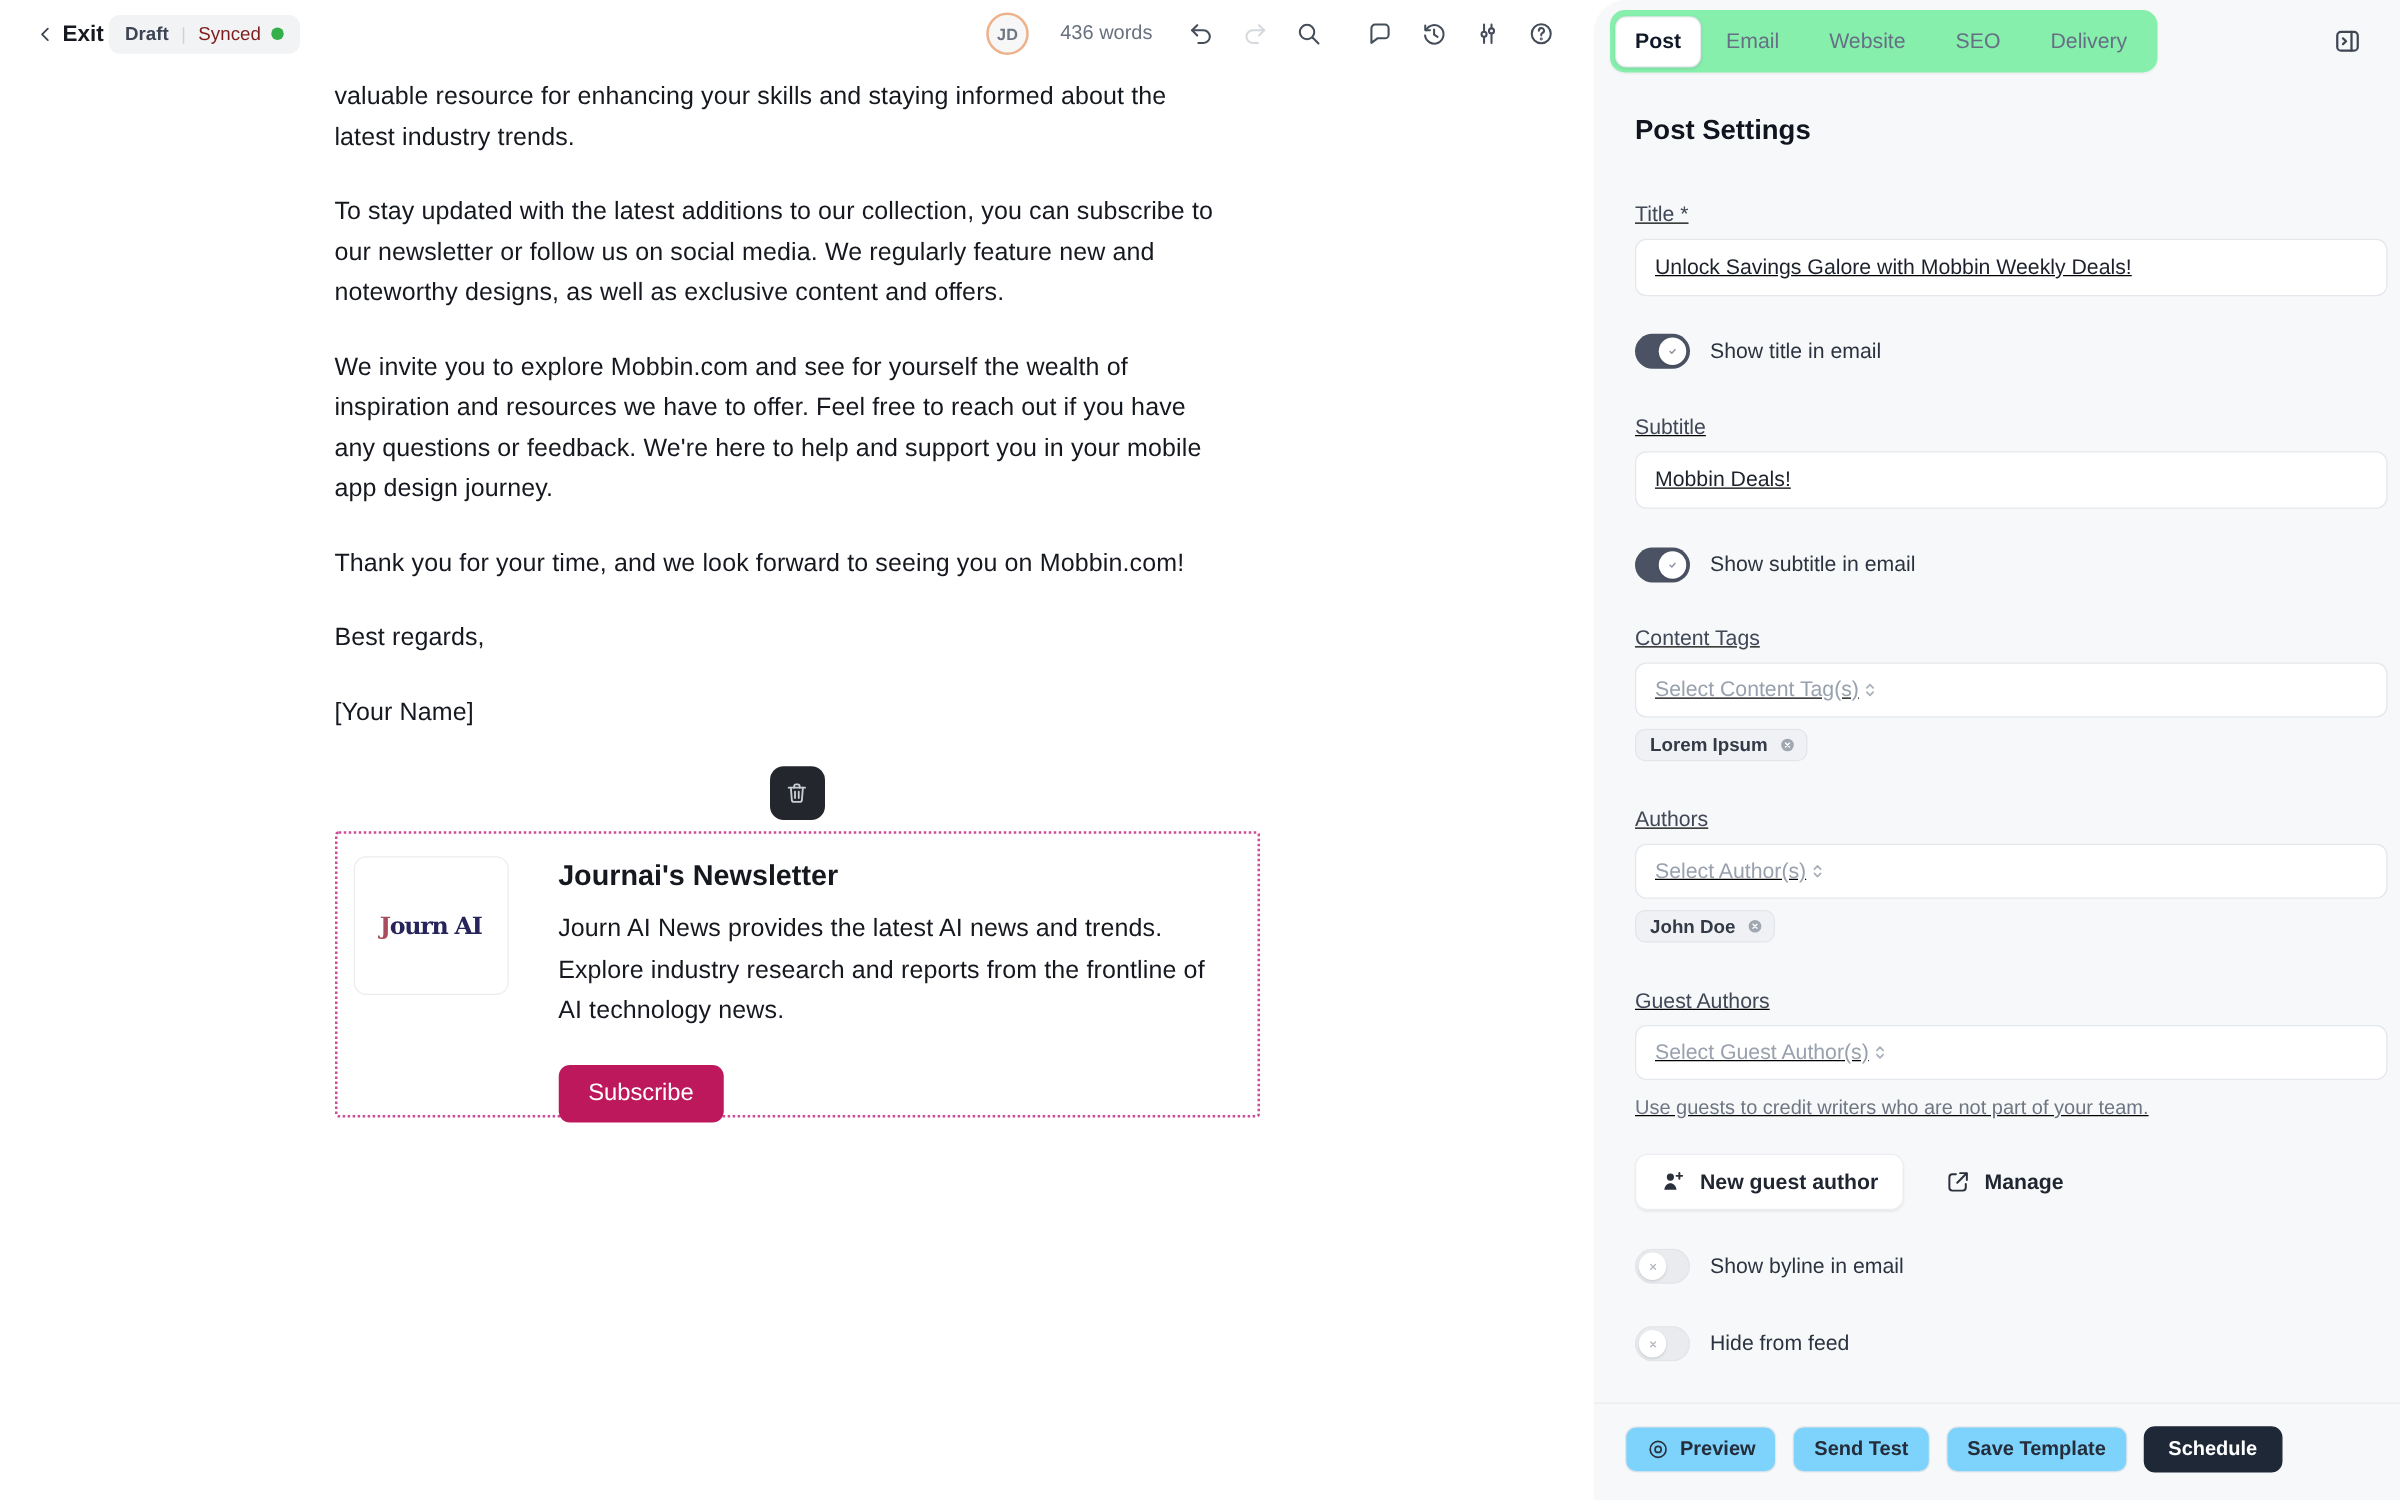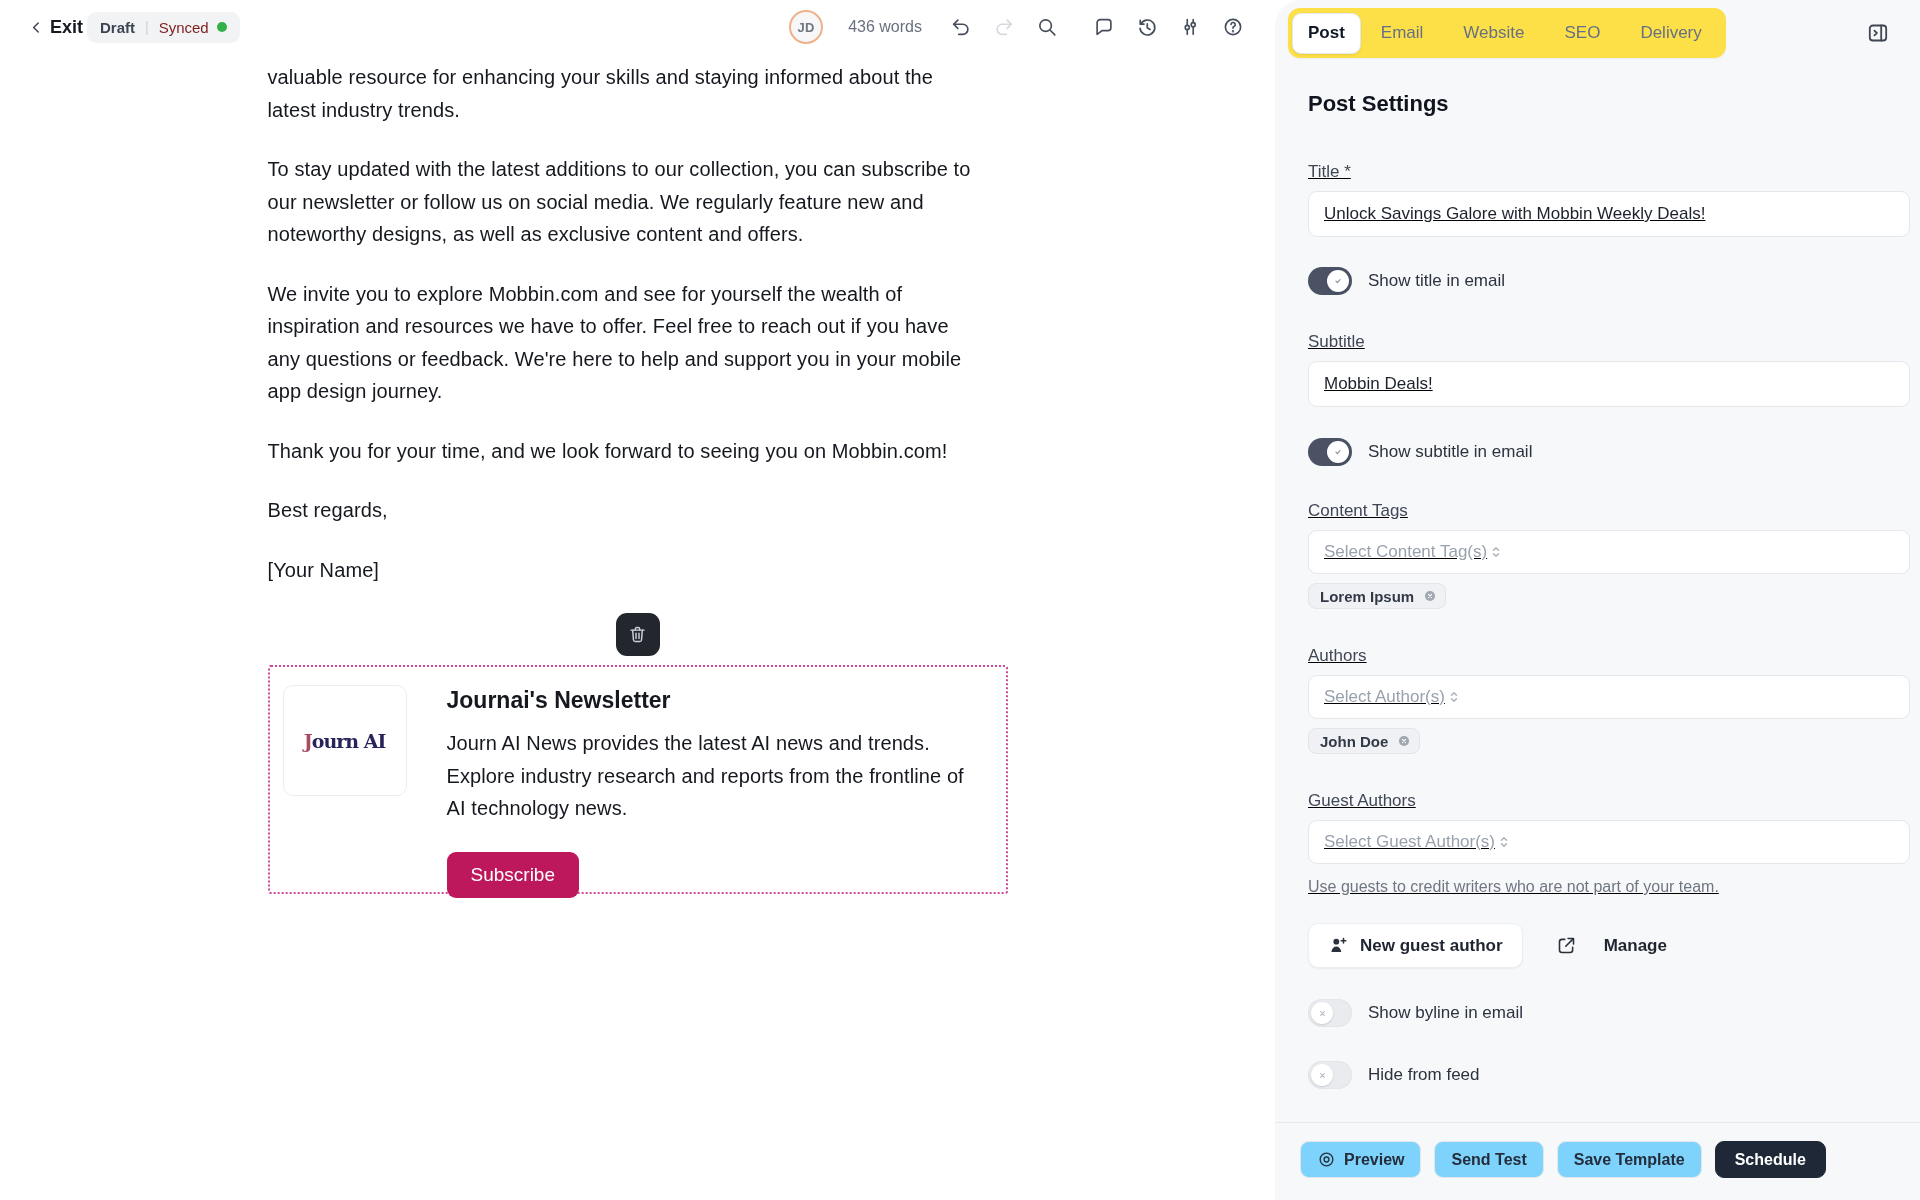--- a/index.html
+++ b/index.html
@@ -41,21 +41,21 @@
   .logo-text { font-family:"DejaVu Serif", serif; font-size:19px; font-weight:700; color:#26245a; letter-spacing:-1px; white-space:nowrap; }
   .logo-text .logo-j { color:#a84c5f; }
   .card-content { padding-top:2px; }
   .card-title { font-size:23px; font-weight:700; color:#15181e; margin:0 0 13px; }
   .card-desc { font-size:20px; line-height:29.5px; color:#1b202a; width:548px; margin:0 0 21px; }
   .subscribe-btn { background:#be185d; color:#fff; font-size:19px; font-family:inherit; border:none; border-radius:9px; padding:12px 24px; cursor:pointer; }
 
   
   .sidebar { width:645px; flex:0 0 645px; background:#f7f8f9; border-top-left-radius:26px; display:flex; flex-direction:column; height:1200px; }
   .sidebar-header { height:66px; flex:0 0 66px; display:flex; align-items:center; padding:0 26px 0 13px; }
-  .tab-group { background:#fde047; border-radius:12px; padding:4px; display:flex; align-items:center; height:50px; box-shadow:0 1px 2px rgba(16,24,40,.05); }
+  .tab-group { background:#86efac; border-radius:12px; padding:4px; display:flex; align-items:center; height:50px; box-shadow:0 1px 2px rgba(16,24,40,.05); }
   .tab { padding:0 19px; font-size:17px; color:#667085; height:41px; display:flex; align-items:center; border-radius:9px; cursor:pointer; border:1px solid transparent; }
   .tab.active { background:#fff; border:1px solid #e4e7ec; box-shadow:0 1px 2px rgba(16,24,40,.09); color:#101828; font-weight:600; padding:0 15px; }
   .collapse-btn { margin-left:auto; width:32px; height:32px; color:#3f4654; background:none; border:none; padding:0; display:flex; align-items:center; justify-content:center; cursor:pointer; }
 
   .sidebar-body { flex:1; padding:0 12px 0 33px; overflow:hidden; }
   .settings-heading { font-size:22px; font-weight:700; color:#10141f; margin:24px 0 0; line-height:27px; }
 
   .field { margin-top:44px;text-decoration:underline; }
   .field.mt36 { margin-top:36px; }
   .field.mt34 { margin-top:34px; }
@@ -77,21 +77,21 @@
   .toggle.off .knob { left:3px; color:#b3b9c3; }
 
   .chip { display:inline-flex; align-items:center; gap:8px; background:#f0f1f4; border:1px solid #e2e5e9; border-radius:8px; height:26px; padding:0 7px 0 11px; font-size:15px; color:#333a47; font-weight:600; margin-top:9px; cursor:default; }
   .chip-x { display:flex; cursor:pointer; }
 
   .helper-text { font-size:16px; color:#6f7683; margin-top:13px; line-height:20px; }
 
   .guest-actions { display:flex; align-items:center; margin-top:26px; }
   .guest-btn { background:#fff; border:1px solid #eceef1; border-radius:10px; height:45px; padding:0 19px; display:flex; align-items:center; gap:11px; font-size:17px; color:#1f2531; font-weight:600; font-family:inherit; box-shadow:0 1px 2px rgba(16,24,40,.06); cursor:pointer; }
   .guest-btn svg { color:#2a303c; }
-  .manage-btn { background:none; border:none; display:flex; align-items:center; gap:27px; margin-left:27px; font-size:17px; color:#1f2531; font-weight:600; font-family:inherit; cursor:pointer; }
+  .manage-btn { background:none; border:none; display:flex; align-items:center; gap:11px; margin-left:27px; font-size:17px; color:#1f2531; font-weight:600; font-family:inherit; cursor:pointer; }
   .manage-btn svg { color:#2a303c; }
 
   .sidebar-footer { margin-top:auto; flex:0 0 78px; border-top:1px solid #e7e9ec; padding:18px 12px 0 25px; display:flex; gap:13px; align-items:flex-start; }
   .btn { background:#7dd3fc; border:1px solid #e3e6ea; border-radius:9px; height:37px; padding:0 16px; font-size:16px; color:#252c3a; display:flex; align-items:center; gap:8px; font-weight:600; font-family:inherit; cursor:pointer; }
   .btn svg { color:#2a303c; }
   .btn.primary { background:#1e2836; color:#fff; border-color:#1e2836; padding:0 19px; }
 </style>
 </head>
 <body>
 

